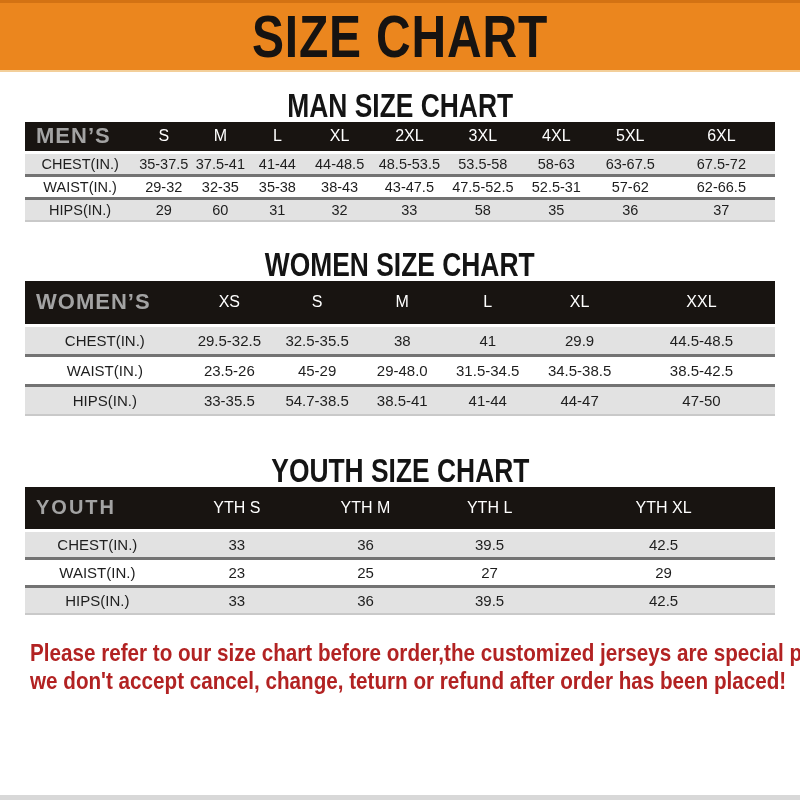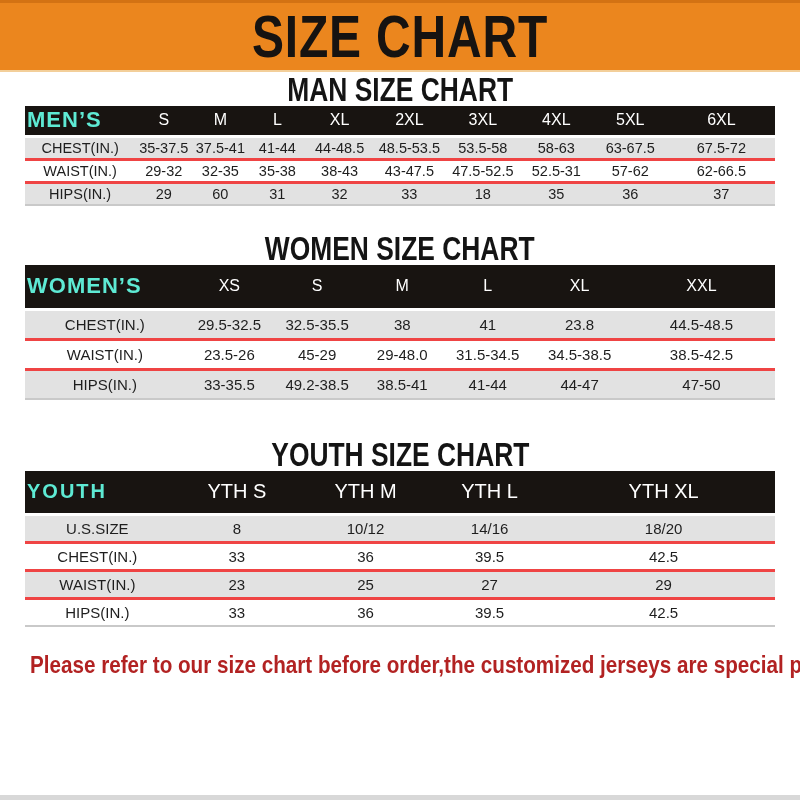--- a/index.html
+++ b/index.html
@@ -15,56 +15,56 @@
   .banner-title{
     display:inline-block;font-weight:bold;font-size:60px;line-height:1;color:#161311;
     transform:scaleX(0.80);transform-origin:center;letter-spacing:1px;white-space:nowrap;
   }
   
   .section-heading{text-align:center;}
   .section-heading span{
     display:inline-block;font-weight:bold;font-size:33px;line-height:1;color:#141414;
     transform:scaleX(0.80);transform-origin:center;white-space:nowrap;
   }
-  .h-man{margin-top:1px;}
+  .h-man{margin-top:17px;}
   .h-women{margin-top:26px;}
   .h-youth{margin-top:38px;}
   
   table.size-table{
     width:750px;margin:0 auto;border-collapse:collapse;table-layout:fixed;
     border-bottom:2px solid #c9c9c9;
   }
   .tbl-men{margin-top:18px;}
   .tbl-women{margin-top:14px;}
   .tbl-youth{margin-top:12px;}
   .size-table thead tr{background:#181411;}
   .size-table thead th{color:#ffffff;font-weight:normal;text-align:center;padding:0;}
   .size-table th.corner{
-    text-align:left;font-weight:bold;color:#5eead4;padding-left:2px;letter-spacing:1px;
+    text-align:left;font-weight:bold;color:#a3a3a3;padding-left:11px;letter-spacing:1px;
   }
   .size-table thead tr{border-bottom:3px solid #ffffff;}
-  .size-table tbody tr{border-top:3px solid #ef4444;}
+  .size-table tbody tr{border-top:3px solid #737373;}
   .size-table tbody tr:nth-child(odd){background:#E2E2E2;}
   .size-table tbody tr:nth-child(even){background:#ffffff;}
   .size-table td{text-align:center;color:#1e1e1e;padding:0;}
   
   .tbl-men thead tr{height:30px;}
   .tbl-men tbody tr{height:23px;}
   .tbl-men th.corner{font-size:22px;}
   .tbl-men thead th{font-size:16px;}
   .tbl-men td{font-size:14.5px;}
   .tbl-women thead tr{height:44px;margin-top:20px;}
   .tbl-women tbody tr{height:30px;}
   .tbl-women th.corner{font-size:22px;}
   .tbl-women thead th{font-size:16px;}
   .tbl-women td{font-size:15px;}
   .tbl-youth thead tr{height:43px;}
   .tbl-youth tbody tr{height:28px;}
   .tbl-youth th.corner{font-size:20px;letter-spacing:2px;}
-  .tbl-youth thead th{font-size:20px;}
+  .tbl-youth thead th{font-size:16px;}
   .tbl-youth td{font-size:15px;}
   
   .footer-note{margin:24px 0 0 30px;color:#B22222;}
   .footer-note .line{height:28px;}
   .footer-note .line span{
     display:inline-block;font-weight:bold;font-size:24px;line-height:28px;
     transform:scaleX(0.86);transform-origin:left center;white-space:nowrap;
   }
   .bottom-bar{
     position:absolute;left:0;bottom:0;width:800px;height:5px;background:#D8D8D8;
@@ -132,21 +132,21 @@
         <td>57-62</td>
         <td>62-66.5</td>
       </tr>
       <tr>
         <td>HIPS(IN.)</td>
         <td>29</td>
         <td>60</td>
         <td>31</td>
         <td>32</td>
         <td>33</td>
-        <td>18</td>
+        <td>58</td>
         <td>35</td>
         <td>36</td>
         <td>37</td>
       </tr>
     </tbody>
 </table>
 
 <div class="section-heading h-women">
   <span>WOMEN SIZE CHART</span>
 </div>
@@ -171,36 +171,36 @@
         <th>XXL</th>
       </tr>
   </thead>
   <tbody>
       <tr>
         <td>CHEST(IN.)</td>
         <td>29.5-32.5</td>
         <td>32.5-35.5</td>
         <td>38</td>
         <td>41</td>
-        <td>23.8</td>
+        <td>29.9</td>
         <td>44.5-48.5</td>
       </tr>
       <tr>
         <td>WAIST(IN.)</td>
         <td>23.5-26</td>
         <td>45-29</td>
         <td>29-48.0</td>
         <td>31.5-34.5</td>
         <td>34.5-38.5</td>
         <td>38.5-42.5</td>
       </tr>
       <tr>
         <td>HIPS(IN.)</td>
         <td>33-35.5</td>
-        <td>49.2-38.5</td>
+        <td>54.7-38.5</td>
         <td>38.5-41</td>
         <td>41-44</td>
         <td>44-47</td>
         <td>47-50</td>
       </tr>
     </tbody>
 </table>
 
 <div class="section-heading h-youth">
   <span>YOUTH SIZE CHART</span>
@@ -217,27 +217,20 @@
     <tr>
       <th class="corner">YOUTH</th>
     <th>YTH S</th>
         <th>YTH M</th>
         <th>YTH L</th>
         <th>YTH XL</th>
       </tr>
   </thead>
   <tbody>
       <tr>
-        <td>U.S.SIZE</td>
-        <td>8</td>
-        <td>10/12</td>
-        <td>14/16</td>
-        <td>18/20</td>
-      </tr>
-      <tr>
         <td>CHEST(IN.)</td>
         <td>33</td>
         <td>36</td>
         <td>39.5</td>
         <td>42.5</td>
       </tr>
       <tr>
         <td>WAIST(IN.)</td>
         <td>23</td>
         <td>25</td>
@@ -251,15 +244,18 @@
         <td>39.5</td>
         <td>42.5</td>
       </tr>
     </tbody>
 </table>
 
 <div class="footer-note">
   <div class="line">
     <span>Please refer to our size chart before order,the customized jerseys are special products,</span>
   </div>
+  <div class="line">
+    <span>we don't accept cancel, change, teturn or refund after order has been placed!</span>
+  </div>
 </div>
 
 <div class="bottom-bar"></div>
 
 </body></html>

